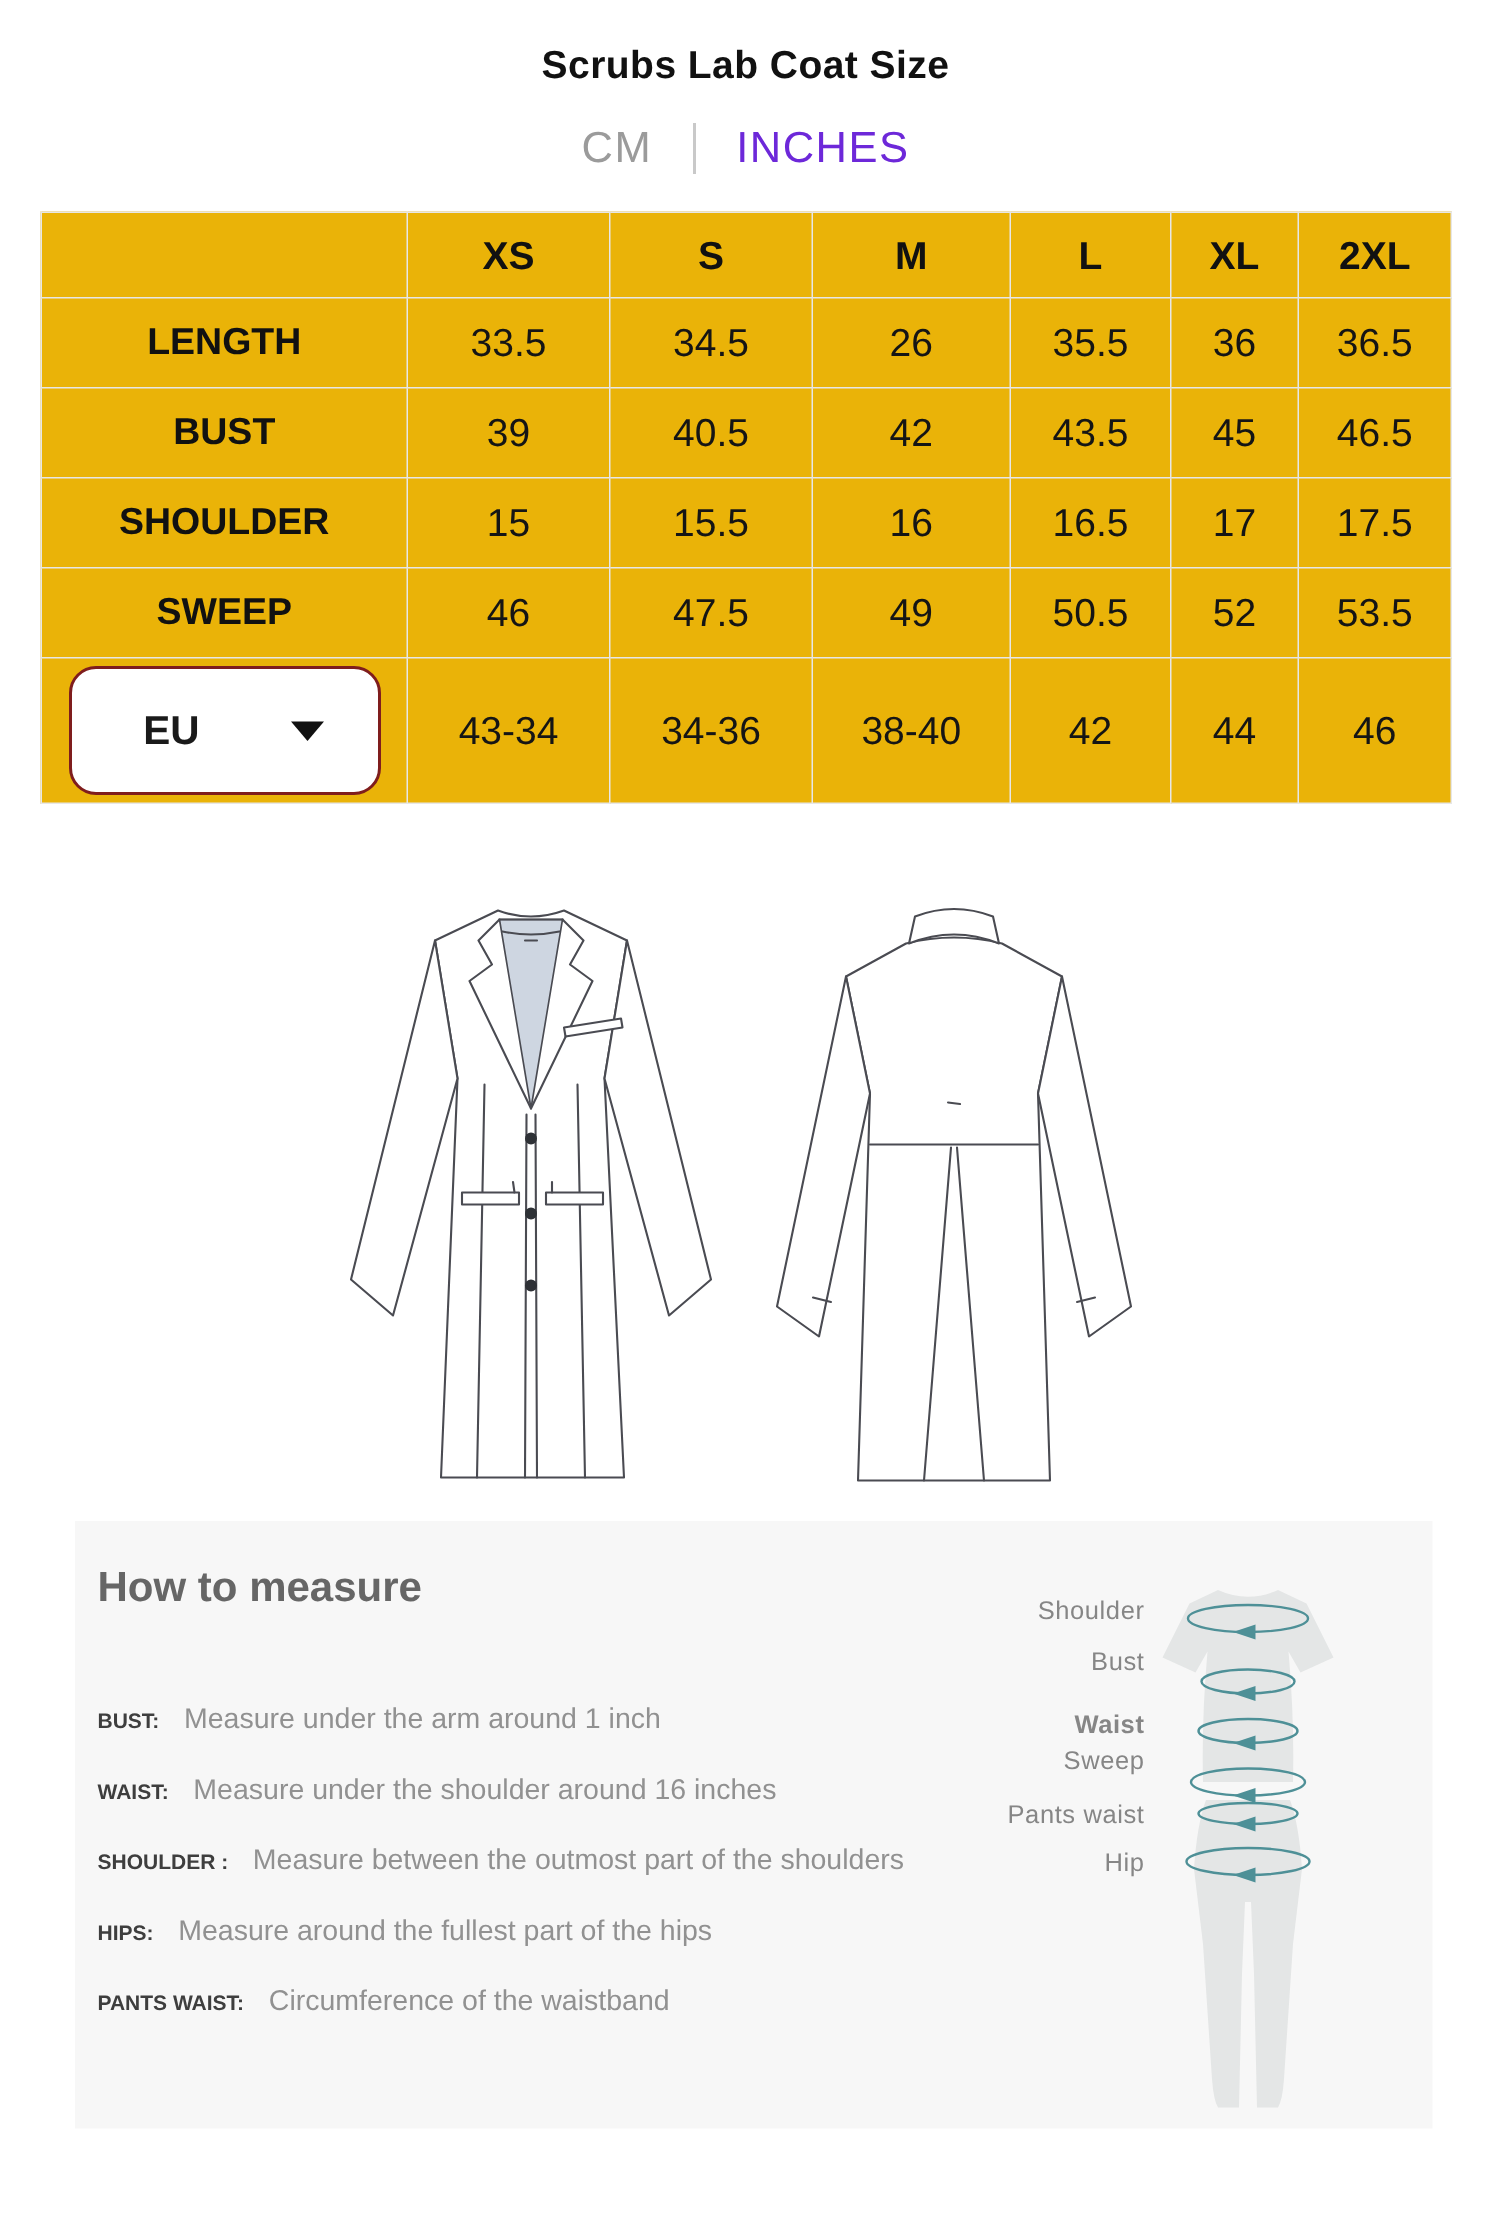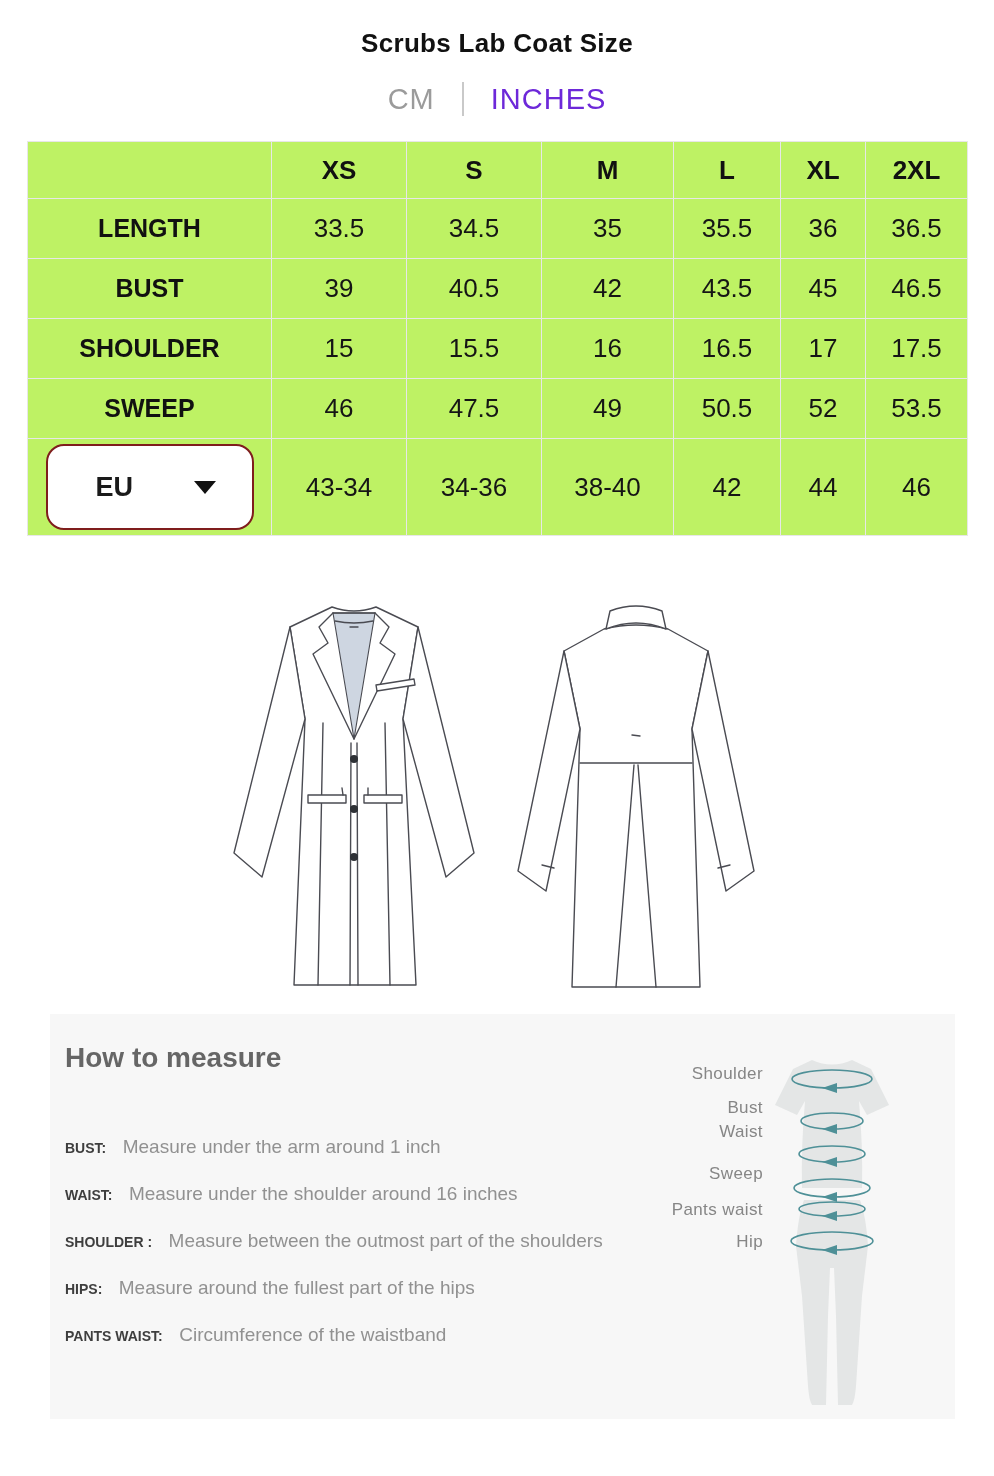--- a/index.html
+++ b/index.html
@@ -15,21 +15,21 @@
   .unit-toggle {
     margin-top:20px; height:40px; display:flex; align-items:center; justify-content:center;
     font-size:29px; letter-spacing:1px;
   }
   .unit-cm { color:#9b9b9b; cursor:pointer; }
   .unit-divider { width:2px; height:34px; background:#c9c9c9; margin:0 27px; }
   .unit-inches { color:#6d28d9; cursor:pointer; }
 
   table.size-table {
     border-collapse:collapse; table-layout:fixed; margin:22px 0 0 27px; width:940px;
-    background:#bef264;
+    background:#eab308;
   }
   .size-table th, .size-table td {
     border:1px solid #e7e7e7; text-align:center; vertical-align:middle; padding:0;
   }
   .size-table thead th { height:57px; font-size:26px; font-weight:bold; color:#111; }
   .size-table tbody td { height:60px; font-size:26px; color:#151515; }
   .size-table td.row-label { font-weight:bold; font-size:25px; color:#111; }
   .size-table tr.eu-row td { height:97px; }
 
   .eu-btn {
@@ -59,21 +59,21 @@
   }
   .measure-list { position:absolute; left:15px; top:122px; }
   .measure-item { height:22px; line-height:22px; margin-bottom:25px; white-space:nowrap; }
   .measure-item .m-label { font-weight:bold; font-size:14px; color:#3e3e3e; margin-right:12px; }
   .measure-item .m-text { font-size:19px; color:#919191; }
 
   .figure-label {
     position:absolute; right:192px; width:240px; text-align:right;
     font-size:17px; color:#868686; height:20px; line-height:20px; letter-spacing:.4px;
   }
-  .fl-0 { top:50px; }  .fl-1 { top:84px; }  .fl-2 { top:108px; }
+  .fl-0 { top:50px; }  .fl-1 { top:84px; }  .fl-2 { top:126px;font-weight:bold; }
   .fl-3 { top:150px; } .fl-4 { top:186px; } .fl-5 { top:218px; }
   .scrub-svg { position:absolute; left:718px; top:42px; }
   .silhouette { fill:#e4e6e6; stroke:none; }
   .tape { fill:none; stroke:#4e9097; stroke-width:1.6; }
   .tape-head { fill:#4e9097; stroke:none; }
 </style>
 </head>
 <body>
 
 <h1 class="page-title">Scrubs Lab Coat Size</h1>
@@ -103,21 +103,21 @@
       <th>L</th>
       <th>XL</th>
       <th>2XL</th>
     </tr>
   </thead>
   <tbody>
     <tr>
       <td class="row-label">LENGTH</td>
       <td>33.5</td>
       <td>34.5</td>
-      <td>35</td>
+      <td>26</td>
       <td>35.5</td>
       <td>36</td>
       <td>36.5</td>
     </tr>
     <tr>
       <td class="row-label">BUST</td>
       <td>39</td>
       <td>40.5</td>
       <td>42</td>
       <td>43.5</td>

